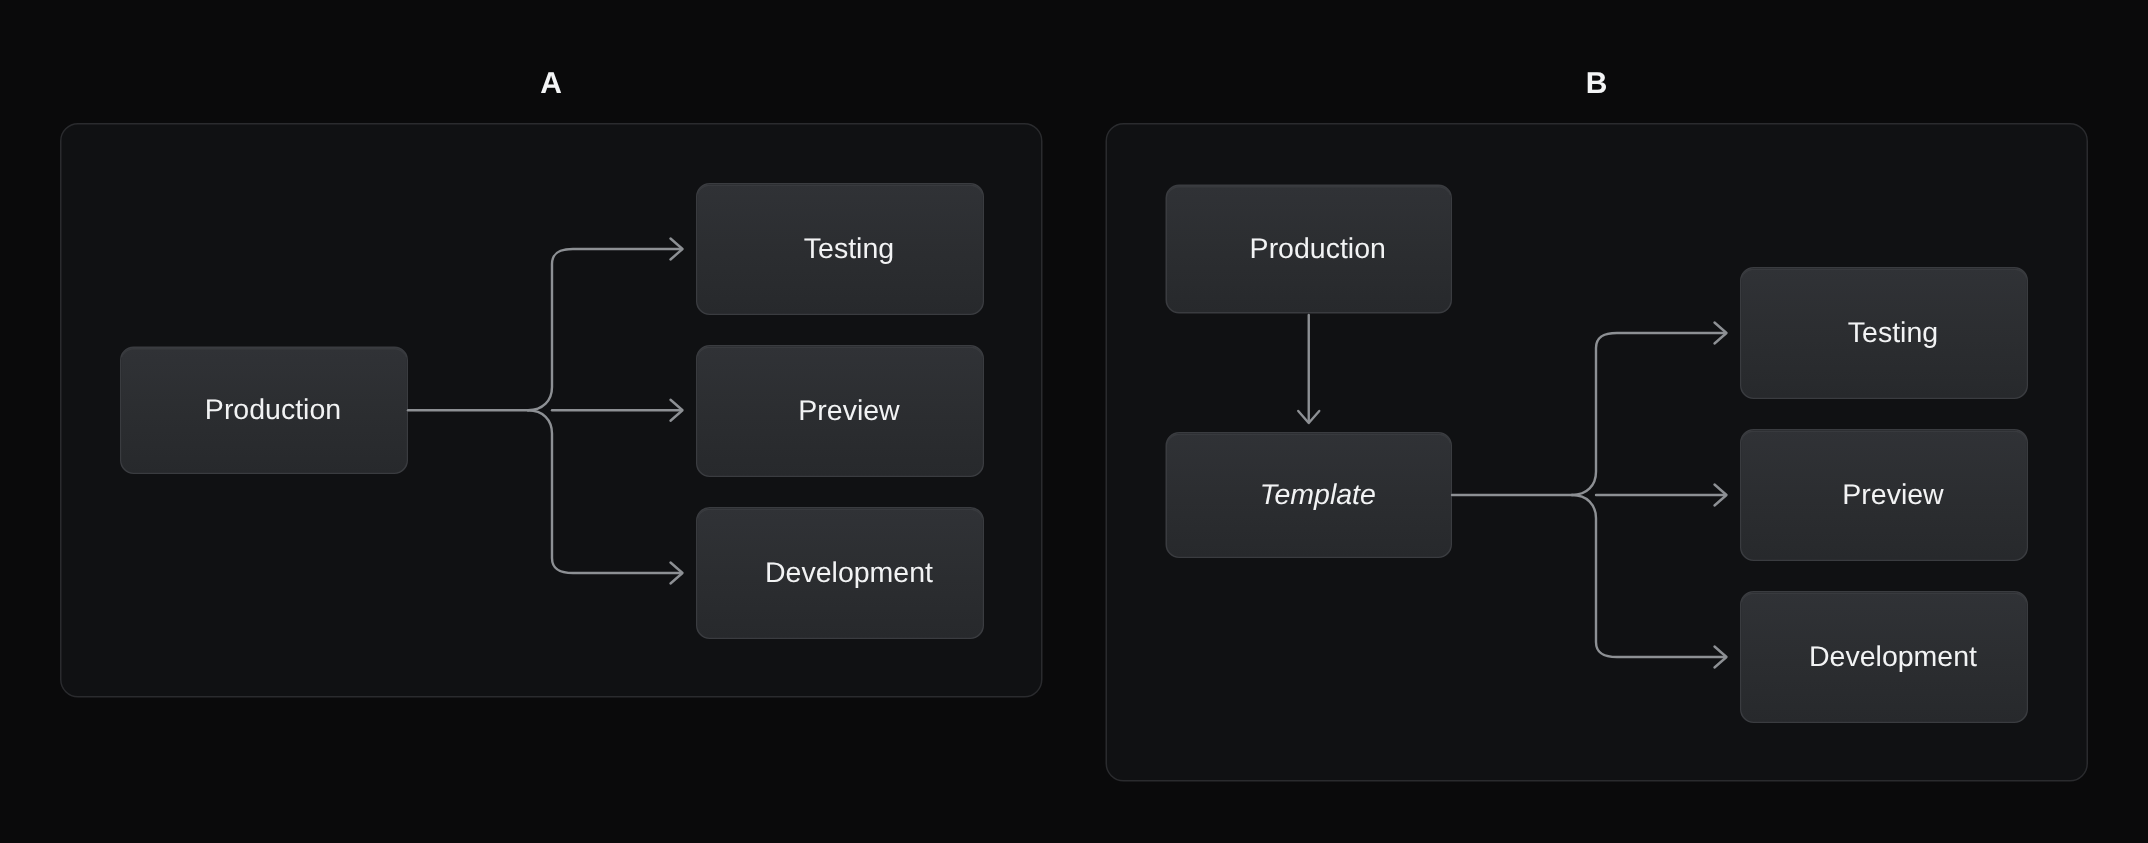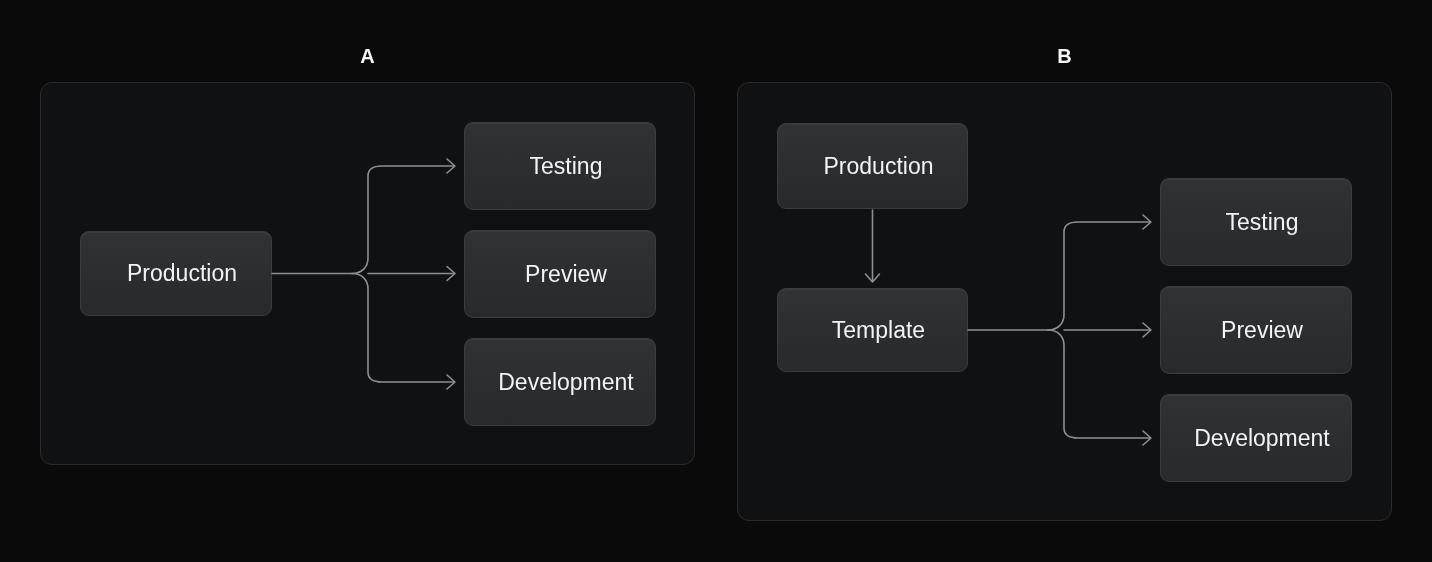--- a/index.html
+++ b/index.html
@@ -45,39 +45,39 @@
   #panel-b { left: 737px; top: 82px; width: 655px; height: 439px; }
 
   
   .node {
     position: absolute;
     box-sizing: border-box;
     border: 1px solid #3a3c40;
     border-radius: 9px;
     background: linear-gradient(180deg, #303236 0%, #2b2d30 55%, #27292c 100%);
     color: #f2f3f4;
-    font-size: 23px;
+    font-size: 19px;
     line-height: 1;
     display: flex;
     align-items: center;
     justify-content: center;
     white-space: nowrap;
     box-shadow: inset 0 1px 0 rgba(255,255,255,0.045);
     padding-left: 12px;
   }
 
   
   #a-production  { left: 80px;  top: 231px; width: 192px; height: 85px; }
   #a-testing     { left: 464px; top: 122px; width: 192px; height: 88px; }
   #a-preview     { left: 464px; top: 230px; width: 192px; height: 88px; }
   #a-development { left: 464px; top: 338px; width: 192px; height: 88px; }
 
   
   #b-production  { left: 777px;  top: 123px; width: 191px; height: 86px; }
-  #b-template    { left: 777px;  top: 288px; width: 191px; height: 84px; }
+  #b-template    { left: 777px;  top: 288px; width: 191px; height: 84px; font-style: italic; }
   #b-testing     { left: 1160px; top: 178px; width: 192px; height: 88px; }
   #b-preview     { left: 1160px; top: 286px; width: 192px; height: 88px; }
   #b-development { left: 1160px; top: 394px; width: 192px; height: 88px; }
 
   
   .links {
     position: absolute;
     left: 0; top: 0;
     width: 1432px;
     height: 562px;

